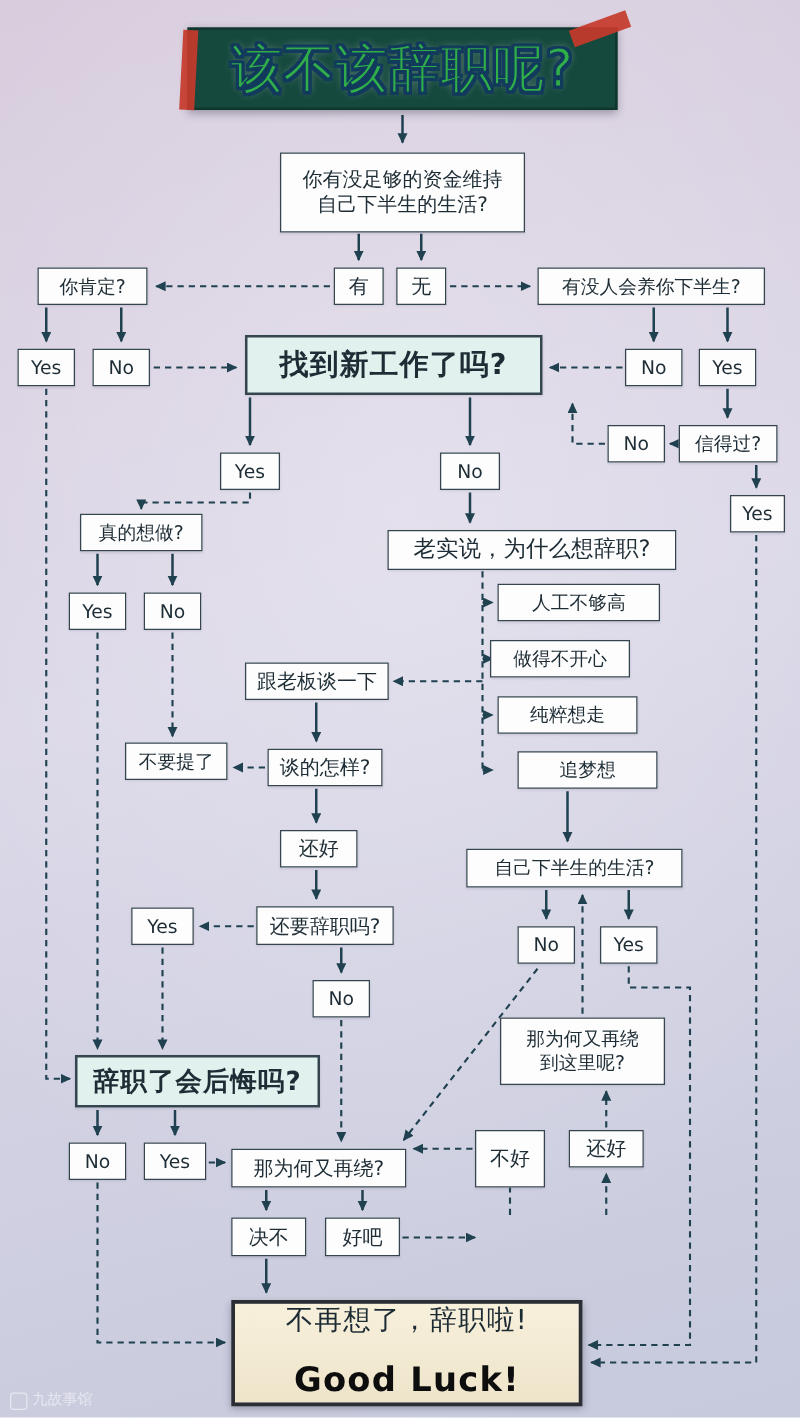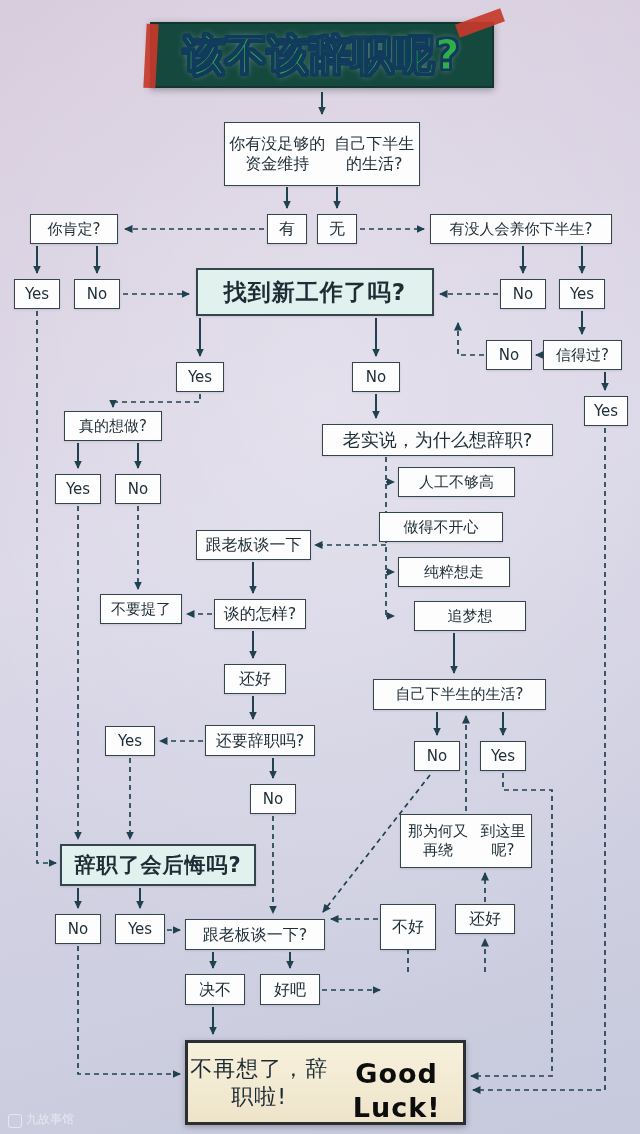--- a/index.html
+++ b/index.html
@@ -16,40 +16,40 @@
   .arrows g.dash line,.arrows g.dash polyline{stroke-width:1.7;stroke-dasharray:5 4;}
   .arrows .nm{marker-end:none !important;}
 
   .banner{
     position:absolute;left:150px;top:22px;width:344px;height:66px;
     background:#16493e;border:2px solid #0f372e;box-sizing:border-box;
     display:flex;align-items:center;justify-content:center;
     box-shadow:0 2px 7px rgba(20,20,40,.35);
   }
   .banner h1{
-    margin:0;font-size:41px;font-weight:700;letter-spacing:1px;color:#2fae49;
+    margin:0;font-size:41px;font-weight:400;letter-spacing:1px;color:#2fae49;
     -webkit-text-stroke:1px #123a5c;
     text-shadow:-2px -2px 0 #123a5c,2px -2px 0 #123a5c,-2px 2px 0 #123a5c,2px 2px 0 #123a5c,
       -2px 0 0 #123a5c,2px 0 0 #123a5c,0 -2px 0 #123a5c,0 2px 0 #123a5c,
       0 0 7px rgba(255,255,255,.55);
     white-space:nowrap;
   }
   .red-mark{position:absolute;background:#c6392b;opacity:.92;}
   .red-mark.left{left:-7px;top:0px;width:12px;height:64px;transform:rotate(3deg);}
   .red-mark.right{right:-12px;top:-8px;width:48px;height:14px;transform:rotate(-20deg);}
 
   .nd{
     position:absolute;box-sizing:border-box;
-    display:flex;flex-direction:row;align-items:center;justify-content:center;
+    display:flex;flex-direction:column;align-items:center;justify-content:center;
     background:#fdfdfd;border:1.6px solid #35454f;color:#1d2c35;
     font-size:15px;line-height:1.25;text-align:center;white-space:nowrap;
     box-shadow:0 1px 2px rgba(40,40,70,.12);
   }
   .t16{font-size:16px;}
-  .t18{font-size:18px;margin-left:12px;}
+  .t18{font-size:18px;}
   .big{font-size:23px;background:#e1f2ee;border-width:2px;font-weight:600;letter-spacing:1px;}
   .big2{font-size:21px;background:#e1f2ee;border-width:2px;font-weight:600;letter-spacing:1px;}
   .wrap{white-space:normal;}
   .final{
     background:linear-gradient(#f7f0db,#eee4ca);border:3px solid #2b2f33;
     box-shadow:0 2px 6px rgba(20,20,40,.3);
   }
   .final .l1{font-size:22px;color:#1c2b33;letter-spacing:1px;}
   .final .l2{font-size:27px;font-weight:800;color:#0d0d0d;letter-spacing:1px;margin-top:17px;}
   .watermark{
@@ -162,22 +162,22 @@
 
   <div class="nd" style="left:176px;top:362px;width:48px;height:30px">Yes</div>
   <div class="nd" style="left:352px;top:362px;width:48px;height:30px">No</div>
 
   <div class="nd" style="left:64px;top:411px;width:98px;height:30px">真的想做?</div>
   <div class="nd t18" style="left:310px;top:424px;width:231px;height:32px">老实说，为什么想辞职?</div>
 
   <div class="nd" style="left:55px;top:474px;width:46px;height:30px">Yes</div>
   <div class="nd" style="left:115px;top:474px;width:46px;height:30px">No</div>
 
-  <div class="nd" style="left:398px;top:467px;width:117px;height:30px">人工不够高</div>
-  <div class="nd" style="left:379px;top:512px;width:124px;height:30px">做得不开心</div>
+  <div class="nd" style="left:398px;top:467px;width:130px;height:30px">人工不够高</div>
+  <div class="nd" style="left:392px;top:512px;width:112px;height:30px">做得不开心</div>
   <div class="nd" style="left:398px;top:557px;width:112px;height:30px">纯粹想走</div>
   <div class="nd" style="left:414px;top:601px;width:112px;height:30px">追梦想</div>
 
   <div class="nd t16" style="left:196px;top:530px;width:115px;height:30px">跟老板谈一下</div>
   <div class="nd" style="left:100px;top:594px;width:82px;height:30px">不要提了</div>
   <div class="nd t16" style="left:214px;top:599px;width:92px;height:30px">谈的怎样?</div>
   <div class="nd t16" style="left:224px;top:664px;width:62px;height:30px">还好</div>
 
   <div class="nd" style="left:373px;top:679px;width:173px;height:31px">自己下半生的生活?</div>
 
@@ -192,21 +192,21 @@
   <div class="nd wrap" style="left:400px;top:814px;width:132px;height:54px">
     <div>那为何又再绕</div>
     <div>到这里呢?</div>
   </div>
 
   <div class="nd big2" style="left:60px;top:844px;width:196px;height:42px">辞职了会后悔吗?</div>
 
   <div class="nd" style="left:55px;top:914px;width:46px;height:30px">No</div>
   <div class="nd" style="left:115px;top:914px;width:50px;height:30px">Yes</div>
 
-  <div class="nd t16" style="left:185px;top:919px;width:140px;height:31px">跟老板谈一下?</div>
+  <div class="nd t16" style="left:185px;top:919px;width:140px;height:31px">那为何又再绕?</div>
   <div class="nd t16" style="left:380px;top:904px;width:56px;height:46px">不好</div>
   <div class="nd t16" style="left:455px;top:904px;width:60px;height:30px">还好</div>
 
   <div class="nd t16" style="left:185px;top:974px;width:60px;height:31px">决不</div>
   <div class="nd t16" style="left:260px;top:974px;width:60px;height:31px">好吧</div>
 
   <div class="nd final wrap" style="left:185px;top:1040px;width:281px;height:85px">
     <div class="l1">不再想了，辞职啦!</div>
     <div class="l2">Good Luck!</div>
   </div>

